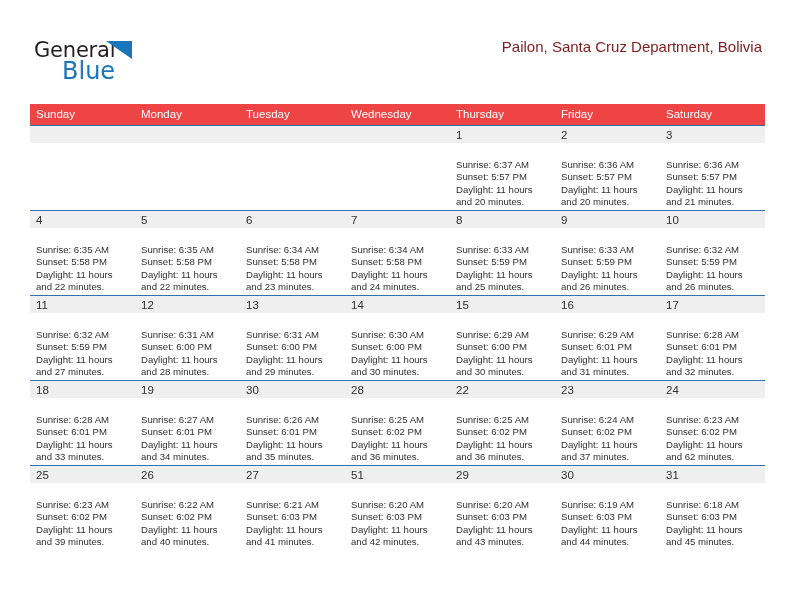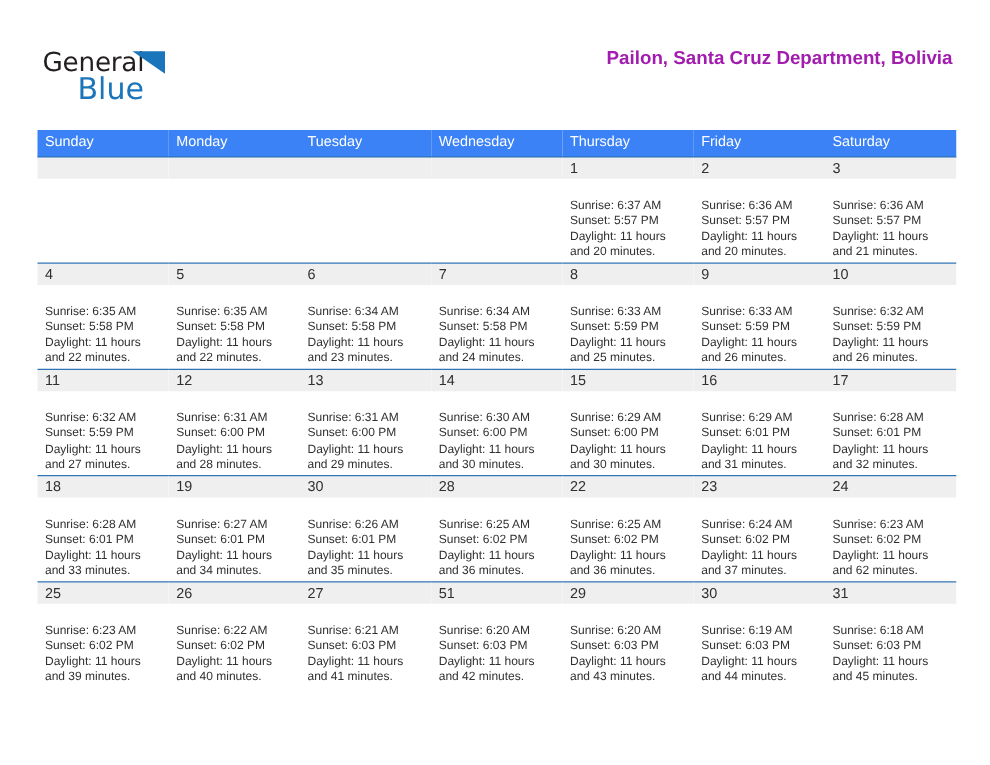--- a/index.html
+++ b/index.html
@@ -72,38 +72,38 @@
   }
   .cal-title {
     font-size: 28px;
     color: #1a1a1a;
     font-weight: normal;
     line-height: 34px;
     white-space: nowrap;
   }
   .cal-subtitle {
     font-size: 15px;
-    color: #a21caf;
-    font-weight: bold;
+    color: #7f1d1d;
+    font-weight: normal;
     line-height: 20px;
     margin-top: 5px;
     white-space: nowrap;
   }
 
   
   .calendar {
     position: absolute;
     left: 30px;
     top: 104px;
     width: 735px;
     border-collapse: collapse;
     table-layout: fixed;
   }
   .calendar th {
-    background: #3b82f6;
+    background: #ef4444;
     color: #ffffff;
     font-size: 11.5px;
     font-weight: normal;
     text-align: left;
     padding: 4px 0 5px 6px;
     height: 12px;
     border: none;
   }
   .calendar td {
     vertical-align: top;

